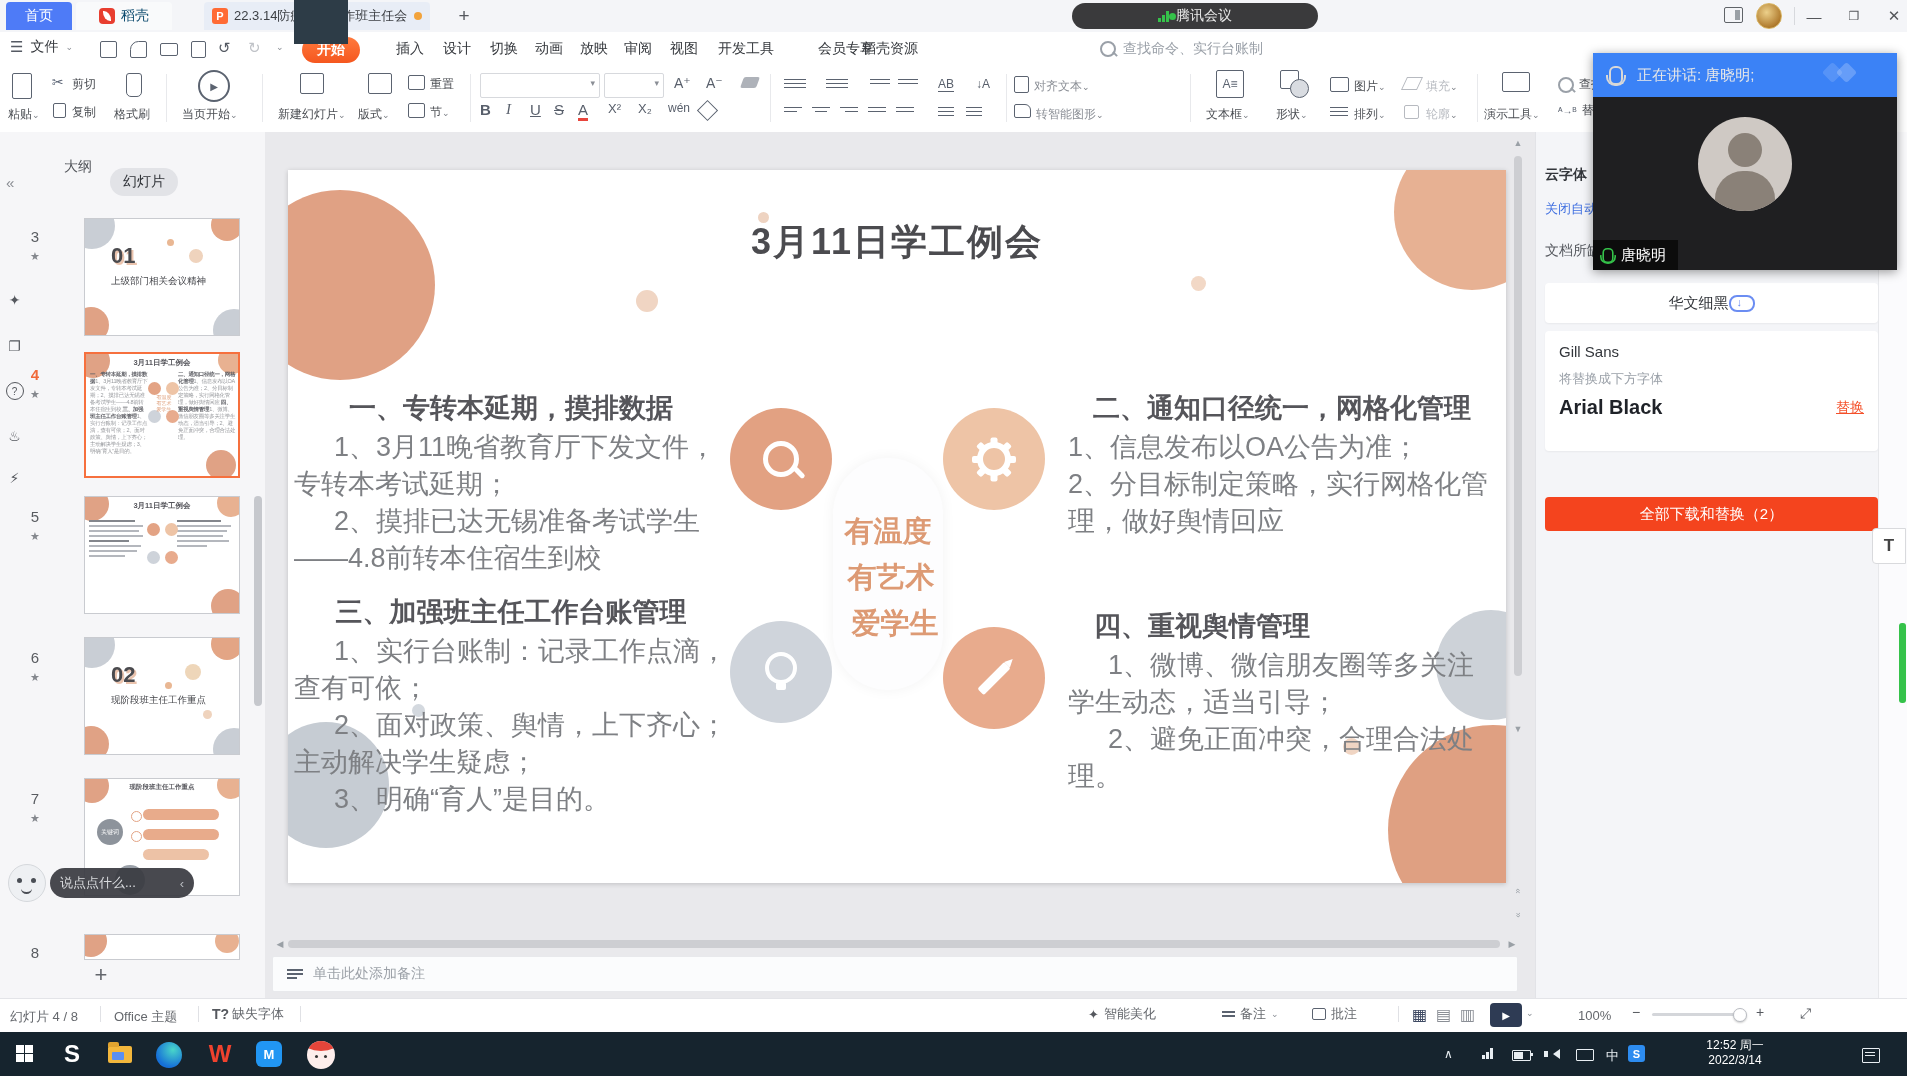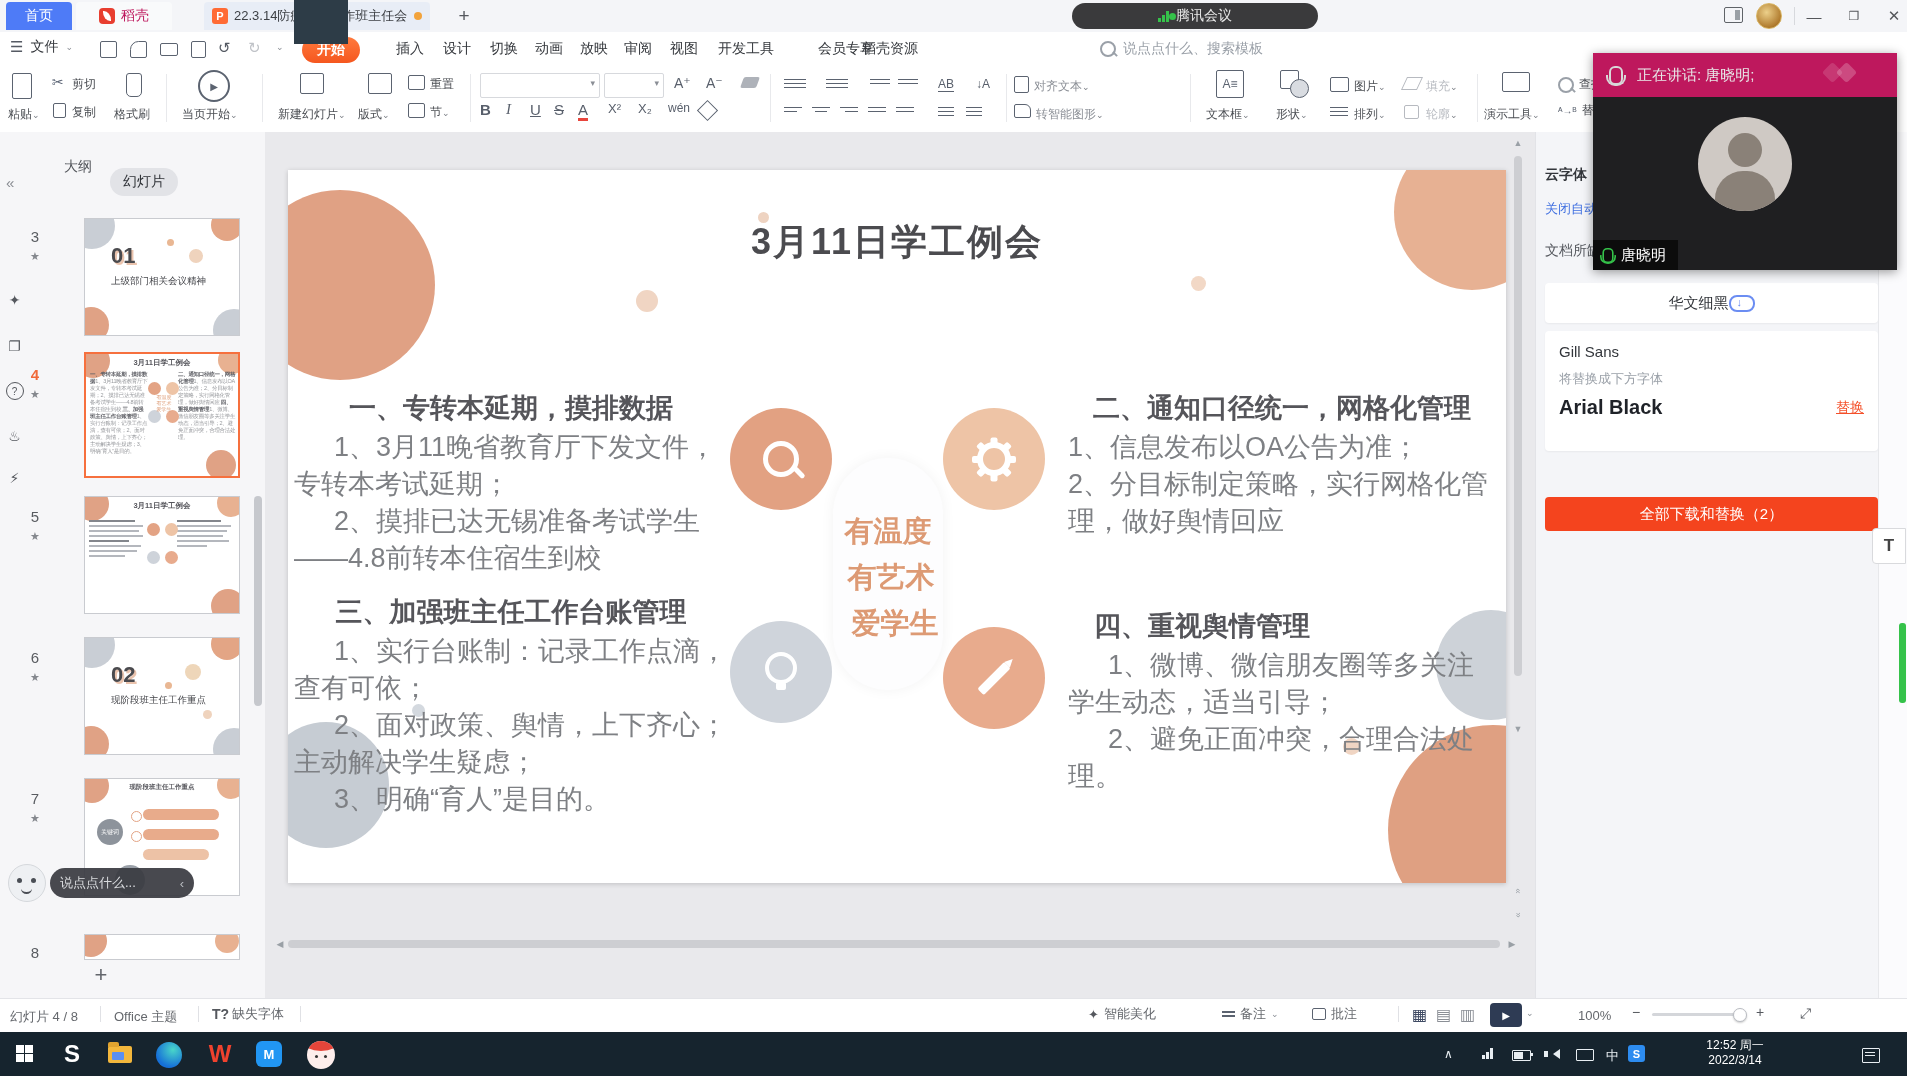--- a/index.html
+++ b/index.html
@@ -5,21 +5,21 @@
   html,body{margin:0;padding:0;background:#444;}
   #app{position:relative;width:1907px;height:1076px;background:#fff;overflow:hidden;
        font-family:"Liberation Sans","DejaVu Sans",sans-serif;color:#3a3d42;}
   .abs{position:absolute;}
   .flex{display:flex;align-items:center;}
   .cc{display:flex;align-items:center;justify-content:center;}
 
   
   .titlebar{left:0;top:0;width:1907px;height:32px;background:#f4f5f8;border-bottom:1px solid #e3e5e9;}
   .tab-home{left:6px;top:2px;width:66px;height:28px;background:#4e7bf7;border-radius:4px 4px 0 0;color:#fff;font-size:14px;}
-  .tab-docer{left:76px;top:2px;width:96px;height:28px;background:#f9fafb;border-radius:4px 4px 0 0;font-size:14px;color:#be185d;gap:6px;font-family:Liberation Mono, monospace;}
+  .tab-docer{left:76px;top:2px;width:96px;height:28px;background:#f9fafb;border-radius:4px 4px 0 0;font-size:14px;color:#0c4a6e;gap:6px;font-family:Liberation Mono, monospace;}
   .docer-leaf{width:16px;height:16px;border-radius:4px;background:#e83e2f;position:relative;}
   .docer-leaf:after{content:"";position:absolute;left:4px;top:3px;width:8px;height:10px;background:#fff;border-radius:0 90% 0 90%;}
   .tab-doc{left:204px;top:2px;width:226px;height:28px;background:#e8edf6;border-radius:4px 4px 0 0;font-size:13px;color:#3d4045;gap:6px;padding:0 8px;box-sizing:border-box;}
   .p-icon{width:16px;height:16px;border-radius:3px;background:#ff6b35;color:#fff;font-size:11px;font-weight:bold;flex:0 0 16px;}
   .doc-dot{width:8px;height:8px;border-radius:50%;background:#f2a33c;flex:0 0 8px;}
   .tab-plus{left:452px;top:4px;width:24px;height:24px;font-size:19px;color:#55585e;}
   .meet-pill{left:1072px;top:3px;width:246px;height:26px;background:#3a3a3c;border-radius:13px;z-index:85;}
   .sigbars{display:flex;align-items:flex-end;gap:1px;height:11px;}
   .sigbars i{display:block;width:3px;background:#35c24a;}
   .sigbars i:nth-child(1){height:4px}.sigbars i:nth-child(2){height:7px}.sigbars i:nth-child(3){height:11px}
@@ -110,21 +110,21 @@
   .rp-orange{background:#f4441e;border-radius:4px;color:#fff;font-size:15px;}
   .cloud-dl{width:22px;height:13px;background:transparent;border:2px solid #6b8df2;border-radius:8px;position:relative;}
   .cloud-dl:after{content:"↓";position:absolute;left:6px;top:-1px;font-size:11px;color:#6b8df2;font-weight:bold;}
   .strip{left:1878px;top:132px;width:29px;height:866px;background:#fbfbfd;border-left:1px solid #e7e8eb;}
   .strip-ico{position:absolute;left:0;width:29px;text-align:center;color:#55585e;font-size:14px;}
   .side-t{left:1872px;top:528px;width:32px;height:34px;background:#fff;border:1px solid #d9dadd;border-radius:4px 0 0 4px;font-size:17px;font-weight:bold;color:#444;z-index:5;}
   .green-bar{left:1899px;top:623px;width:7px;height:80px;background:#35c24a;border-radius:3px;z-index:6;}
 
   
   .meet{left:1593px;top:53px;width:304px;height:217px;z-index:80;box-shadow:0 2px 10px rgba(0,0,0,.4);}
-  .meet-head{position:absolute;left:0;top:0;width:100%;height:44px;background:#be185d;}
+  .meet-head{position:absolute;left:0;top:0;width:100%;height:44px;background:#3b82f6;}
   .meet-body{position:absolute;left:0;top:44px;width:100%;height:173px;background:#1f1f21;}
   .mic{width:10px;height:15px;border:2px solid #d8d8d8;border-radius:6px;position:relative;}
   .mic:after{content:"";position:absolute;left:-5px;top:7px;width:16px;height:9px;border:2px solid #d8d8d8;border-top:none;border-radius:0 0 9px 9px;}
   .mic.grn,.mic.grn:after{border-color:#35c24a;}
   .meet-logo{position:absolute;right:22px;top:12px;width:50px;height:20px;}
   .meet-logo i{position:absolute;width:15px;height:15px;background:rgba(255,255,255,.14);transform:rotate(45deg);border-radius:3px;}
   .meet-logo i:nth-child(2){left:14px;background:rgba(255,255,255,.22);}
   .avatar{position:absolute;left:105px;top:20px;width:94px;height:94px;border-radius:50%;background:#cfc9c4;overflow:hidden;}
   .avatar:before{content:"";position:absolute;left:30px;top:16px;width:34px;height:34px;border-radius:50%;background:#8a8178;}
   .avatar:after{content:"";position:absolute;left:17px;top:54px;width:60px;height:40px;border-radius:28px 28px 0 0;background:#8a8178;}
@@ -231,21 +231,21 @@
   <div class="abs mtab" style="left:490px;">切换</div>
   <div class="abs mtab" style="left:535px;">动画</div>
   <div class="abs mtab" style="left:580px;">放映</div>
   <div class="abs mtab" style="left:624px;">审阅</div>
   <div class="abs mtab" style="left:670px;">视图</div>
   <div class="abs mtab" style="left:718px;">开发工具</div>
   <div class="abs mtab" style="left:818px;">会员专享</div>
   <div class="abs mtab" style="left:862px;">稻壳资源</div>
   <div class="abs flex" style="left:1100px;top:40px;gap:7px;">
     <span class="qs-icon"></span>
-    <span style="font-size:14px;color:#9aa0a8;">说点点什么、搜索模板</span>
+    <span style="font-size:14px;color:#9aa0a8;">查找命令、实行台账制</span>
   </div>
 
   <div class="abs ribbon"></div>
 
   <div class="abs icon-box" style="left:12px;top:73px;width:18px;height:24px;"></div>
   <div class="abs rlbl" style="left:8px;top:106px;"><span>粘贴</span><span class="dd">⌄</span></div>
   <div class="abs rico" style="left:52px;top:74px;font-size:14px;">✂</div>
   <div class="abs rlbl" style="left:72px;top:76px;">剪切</div>
   <div class="abs icon-box" style="left:53px;top:103px;width:11px;height:13px;"></div>
   <div class="abs rlbl" style="left:72px;top:104px;">复制</div>
@@ -548,20 +548,28 @@
     <div class="vthumb" style="top:18px;height:520px;"></div>
     <div class="sb-arrow abs" style="top:586px;">▼</div>
     <div class="sb-arrow abs" style="top:748px;transform:rotate(90deg);">«</div>
     <div class="sb-arrow abs" style="top:772px;transform:rotate(-90deg);">«</div>
   </div>
   <div class="abs htrack">
     <span class="sb-arrow abs" style="left:0;top:1px;">◀</span>
     <div class="hthumb" style="left:16px;width:1212px;"></div>
     <span class="sb-arrow abs" style="left:1232px;top:1px;">▶</span>
   </div>
+  <div class="abs flex notes">
+    <span class="minilines" style="width:16px;margin:0 10px 0 14px;">
+        <i></i>
+        <i></i>
+        <i style="width:60%"></i>
+      </span>
+    <span>单击此处添加备注</span>
+  </div>
 
   <div class="abs rpanel"></div>
   <div class="abs" style="left:1545px;top:166px;font-size:14px;color:#33363b;font-weight:bold;white-space:nowrap;">云字体</div>
   <div class="abs rp-link" style="left:1545px;top:200px;white-space:nowrap;">关闭自动</div>
   <div class="abs" style="left:1545px;top:242px;font-size:14px;color:#55585e;white-space:nowrap;">文档所缺</div>
   <div class="rp-card abs flex" style="left:1545px;top:283px;width:333px;height:40px;padding:0 14px;box-sizing:border-box;justify-content:center;">
     <span style="font-size:15px;color:#33363b;">华文细黑</span>
     <span class="cloud-dl"></span>
   </div>
   <div class="rp-card abs" style="left:1545px;top:331px;width:333px;height:120px;padding:12px 14px;box-sizing:border-box;">

